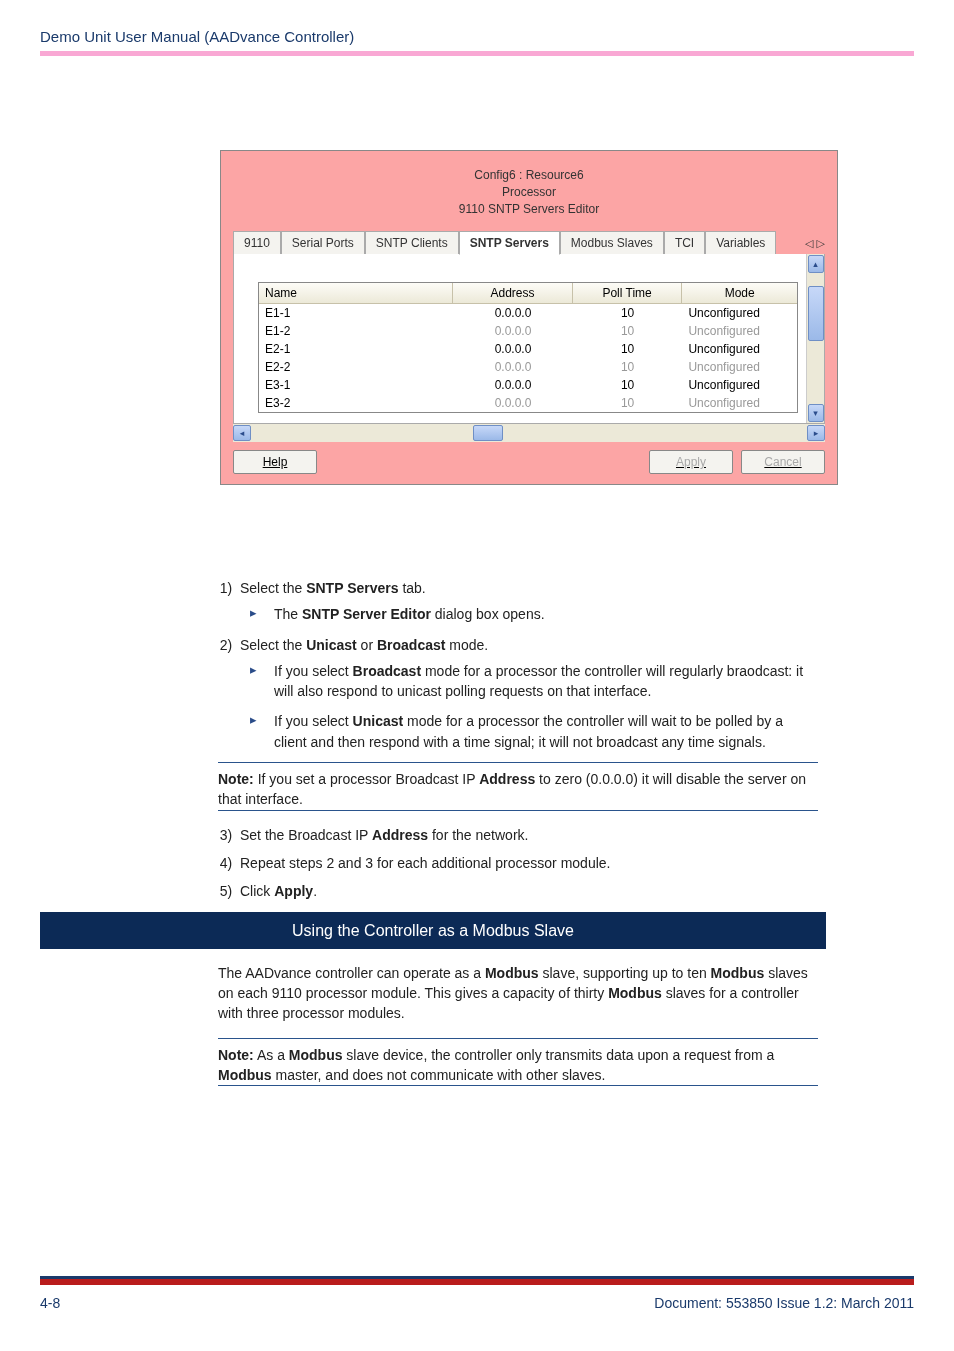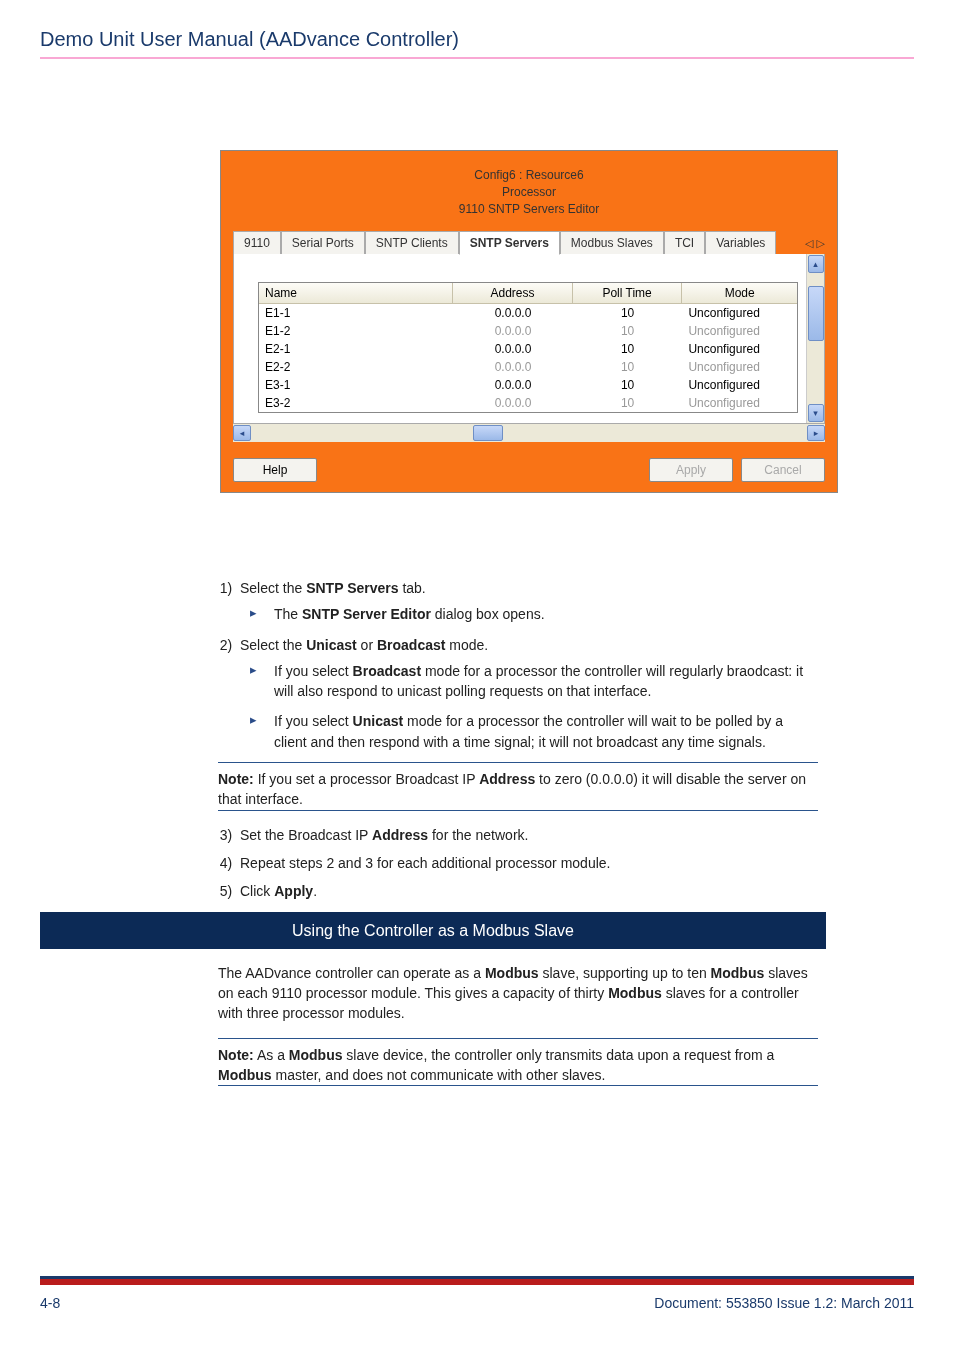--- a/index.html
+++ b/index.html
@@ -6,23 +6,23 @@
   body {
     font-family: "Segoe UI", Arial, sans-serif;
     background: #fff;
     width: 954px;
     height: 1351px;
     position: relative;
     color: #000;
   }
   .header {
     color: #1a3a6b;
-    font-size: 20px;
+    font-size: 15px;
     padding: 28px 40px 6px 40px;
-    border-bottom: 2px solid #f9a8d4;
+    border-bottom: 5px solid #f9a8d4;
     margin: 0 40px;
     padding-left: 0;
     padding-right: 0;
   }
   .footer {
     position: absolute;
     bottom: 40px;
     left: 40px;
     right: 40px;
     border-top: 6px solid #b91c1c;
@@ -42,21 +42,21 @@
   }
 
   
   .dialog-wrap {
     position: absolute;
     left: 220px;
     top: 150px;
     width: 618px;
     border: 1px solid #888;
     padding: 14px 12px 10px 12px;
-    background: #f97316;
+    background: #fca5a5;
     font-family: Tahoma, Arial, sans-serif;
     font-size: 12px;
     color: #000;
   }
   .dialog-title {
     text-align: center;
     color: #333;
     font-size: 12px;
     padding: 2px 0 14px 0;
     line-height: 1.4;
@@ -198,22 +198,23 @@
     top: 0;
     width: 30px;
     height: 16px;
     background: linear-gradient(#c7d8f8, #9bb9e8);
     border: 1px solid #6f8fc5;
     border-radius: 2px;
   }
   .btn-row {
     display: flex;
     align-items: center;
-    padding-top: 16px;
+    padding-top: 8px;
     gap: 8px;
+    text-decoration: underline;
   }
   .btn {
     width: 84px;
     height: 24px;
     border: 1px solid #888;
     background: #f4f3ef;
     font-size: 12px;
     border-radius: 2px;
     color: #000;
     display: flex;

